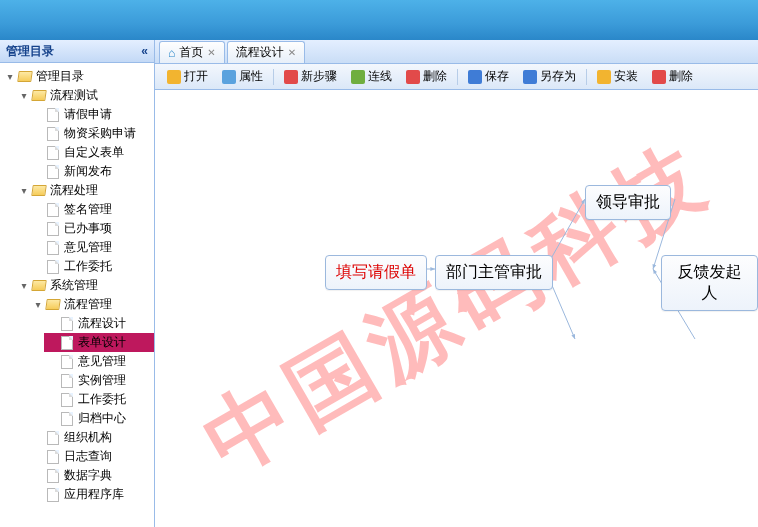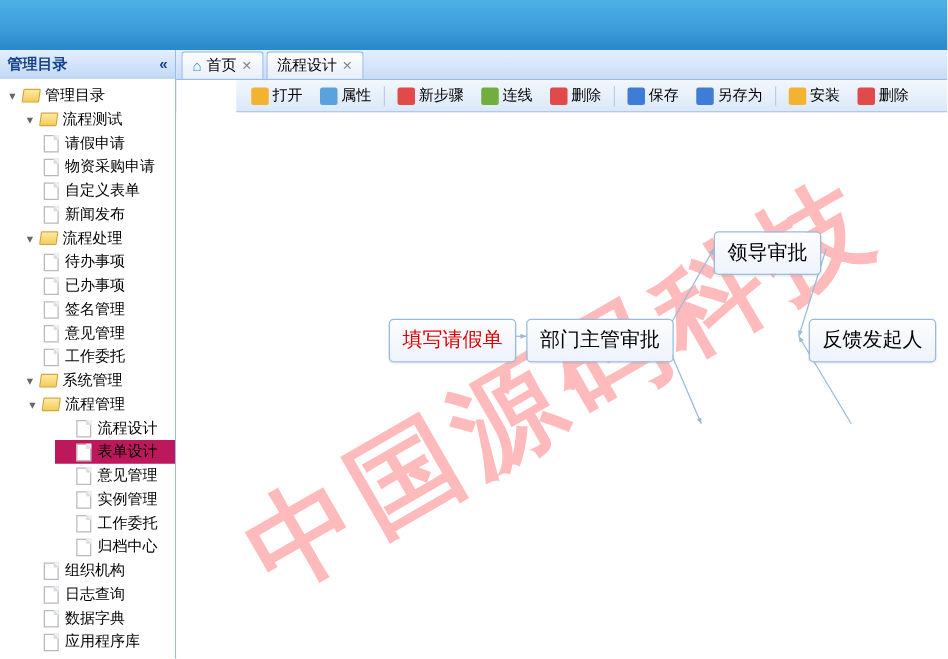--- a/index.html
+++ b/index.html
@@ -3,47 +3,47 @@
 <meta charset="utf-8">
 <style>
 * { margin: 0; padding: 0; box-sizing: border-box; }
 body { font-family: "Microsoft YaHei", SimSun, Arial, sans-serif; font-size: 12px; background: #fff; width: 758px; height: 527px; overflow: hidden; }
 
 .title-bar { height: 40px; background: linear-gradient(#4db1e8, #3b9bd9 60%, #2a87c9); }
 
 .main { display: flex; height: calc(100% - 40px); }
 
 
-.sidebar { width: 141px; border-right: 1px solid #99bbe8; display: flex; flex-direction: column; background: #fff; }
+.sidebar { width: 155px; border-right: 1px solid #99bbe8; display: flex; flex-direction: column; background: #fff; }
 .sidebar-header { height: 23px; background: linear-gradient(#e4efff, #c3d9f6); border-bottom: 1px solid #99bbe8; display: flex; align-items: center; padding: 0 6px; font-weight: bold; color: #15428b; }
 .sidebar-header .collapse { margin-left: auto; font-weight: bold; cursor: pointer; }
 
 .tree { flex: 1; overflow-y: auto; overflow-x: hidden; padding: 4px 0 4px 2px; background: #fff; }
 .tree-node { display: flex; align-items: center; height: 19px; white-space: nowrap; cursor: pointer; padding-left: 2px; }
 .tree-node.selected { background: #be185d; }
 .tree-toggle { width: 12px; text-align: center; color: #666; font-size: 10px; }
 .tree-icon { width: 16px; height: 16px; margin: 0 3px 0 1px; display: inline-flex; align-items: center; justify-content: center; }
 .tree-label { color: #000; }
 .folder-open { background: linear-gradient(#fde9a4, #f6cc5a); border: 1px solid #d4a636; border-radius: 1px; width: 14px; height: 11px; transform: skewX(-8deg); }
 .leaf-icon { width: 12px; height: 14px; background: #fff; border: 1px solid #b9b9b9; position: relative; }
 .leaf-icon::after { content: ""; position: absolute; top: -1px; right: -1px; border-top: 4px solid #e8f3ff; border-left: 4px solid #dcdcdc; }
 
 .indent-1 { margin-left: 0px; }
 .indent-2 { margin-left: 14px; }
-.indent-3 { margin-left: 16px; }
+.indent-3 { margin-left: 28px; }
 .indent-4 { margin-left: 42px; }
 
 
 .content { flex: 1; display: flex; flex-direction: column; }
 .tabs { height: 24px; background: linear-gradient(#e4efff, #c9ddf6); border-bottom: 1px solid #99bbe8; display: flex; align-items: flex-end; padding-left: 4px; }
 .tab { height: 22px; padding: 0 8px; background: linear-gradient(#fefefe, #e7eff9); border: 1px solid #99bbe8; border-bottom: none; border-radius: 3px 3px 0 0; margin-right: 2px; display: flex; align-items: center; gap: 4px; font-size: 12px; cursor: pointer; }
 .tab .close { color: #888; font-size: 10px; }
 .tab .home-ic { color: #2a87c9; }
 
-.toolbar { height: 26px; background: linear-gradient(#f3f7fd, #dbe8f8); border-bottom: 1px solid #99bbe8; display: flex; align-items: center; padding: 0 6px; gap: 2px; margin-left: 48px; }
+.toolbar { height: 26px; background: linear-gradient(#f3f7fd, #dbe8f8); border-bottom: 1px solid #99bbe8; display: flex; align-items: center; padding: 0 6px; gap: 2px; }
 .tbtn { display: flex; align-items: center; gap: 3px; padding: 2px 5px; cursor: pointer; border: 1px solid transparent; border-radius: 2px; }
 .sep { width: 1px; height: 16px; background: #b7cde8; margin: 0 2px; }
 .ic { width: 14px; height: 14px; display: inline-block; }
 
 .canvas { flex: 1; position: relative; background: #fff; overflow: hidden; }
 .watermark { position: absolute; left: 50%; top: 50%; transform: translate(-50%, -50%) rotate(-30deg); font-size: 86px; font-weight: bold; color: rgba(255, 60, 60, 0.35); letter-spacing: 8px; white-space: nowrap; pointer-events: none; }
 
 .flow-node { position: absolute; border: 1px solid #9bb8dd; background: linear-gradient(#fdfdfe, #edf3fb); border-radius: 4px; padding: 6px 10px; font-size: 16px; text-align: center; box-shadow: 0 1px 1px rgba(0,0,0,0.06); }
 .flow-node.start { color: #d00; }
 
@@ -109,35 +109,28 @@
           <span class="tree-icon">
             <span class="folder-open"></span>
           </span>
           <span class="tree-label">流程处理</span>
         </div>
         <div class="tree-node indent-3">
           <span class="tree-toggle"></span>
           <span class="tree-icon">
             <span class="leaf-icon"></span>
           </span>
-          <span class="tree-label">待办事项</span>
+          <span class="tree-label">签名管理</span>
         </div>
         <div class="tree-node indent-3">
           <span class="tree-toggle"></span>
           <span class="tree-icon">
             <span class="leaf-icon"></span>
           </span>
           <span class="tree-label">已办事项</span>
-        </div>
-        <div class="tree-node indent-3">
-          <span class="tree-toggle"></span>
-          <span class="tree-icon">
-            <span class="leaf-icon"></span>
-          </span>
-          <span class="tree-label">签名管理</span>
         </div>
         <div class="tree-node indent-3">
           <span class="tree-toggle"></span>
           <span class="tree-icon">
             <span class="leaf-icon"></span>
           </span>
           <span class="tree-label">意见管理</span>
         </div>
         <div class="tree-node indent-3">
           <span class="tree-toggle"></span>

